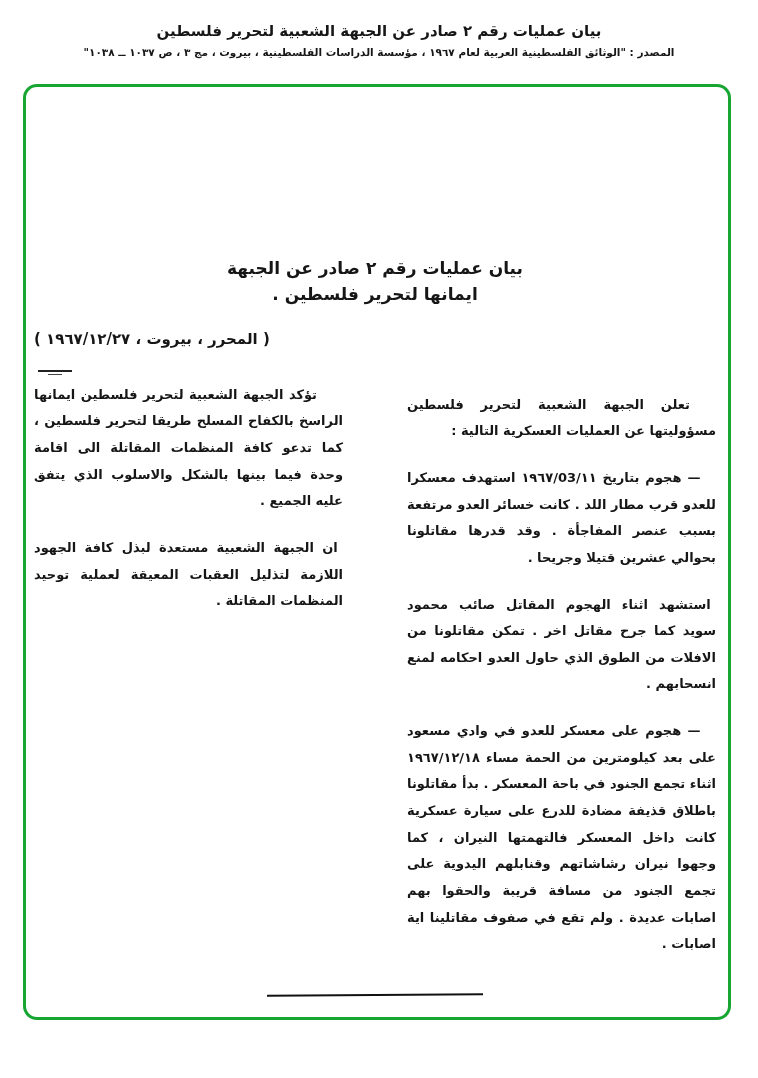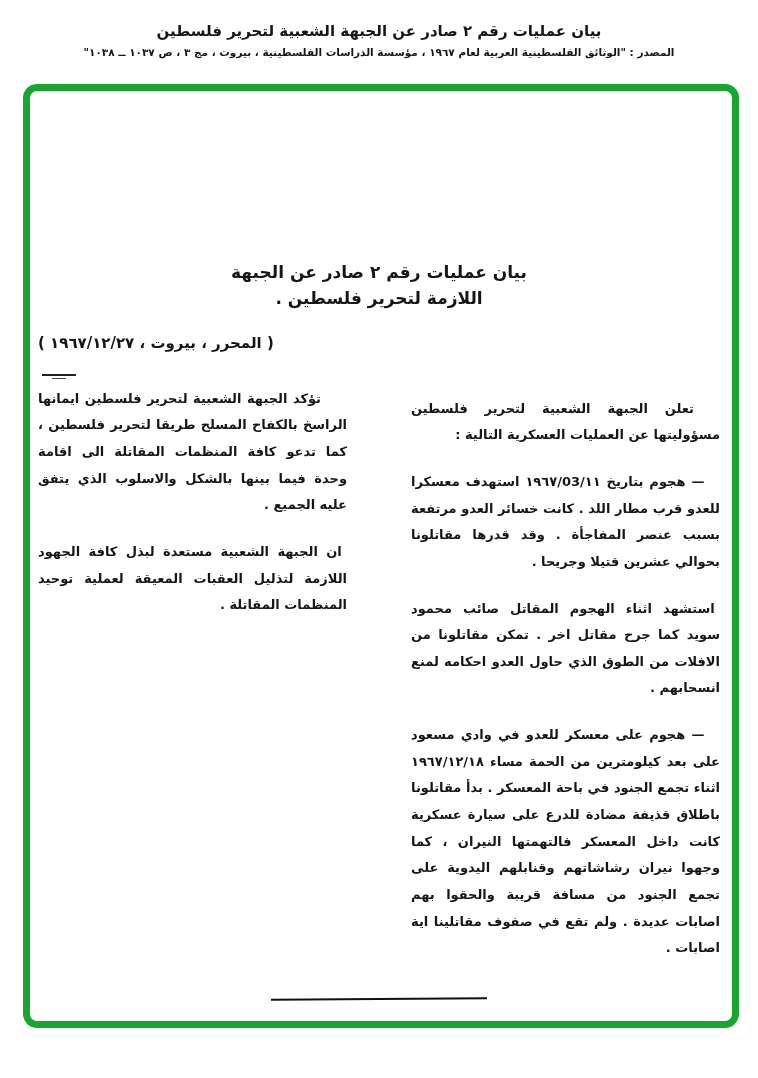--- a/index.html
+++ b/index.html
@@ -28,21 +28,21 @@
   .top-source{
     margin-top:6px;
     font-size:10.5px;
     font-weight:700;
   }
   
   .frame{
     position:absolute;
     left:23px;top:84px;
     width:702px;height:930px;
-    border:7px solid #6d28d9;
+    border:3px solid #6d28d9;
     border-radius:14px;
     background:#ffffff;
   }
   .frame-content{
     position:relative;
     width:100%;height:100%;
     direction:rtl;
     box-sizing:border-box;
     padding:168px 12px 0 8px;
   }
@@ -112,21 +112,21 @@
 <div class="top-header">
   <div class="top-title">بيان عمليات رقم ٢ صادر عن الجبهة الشعبية لتحرير فلسطين</div>
   <div class="top-source">المصدر : "الوثائق الفلسطينية العربية لعام ١٩٦٧ ، مؤسسة الدراسات الفلسطينية ، بيروت ، مج ٣ ، ص ١٠٣٧ ــ ١٠٣٨"</div>
 </div>
 
 <div class="frame" style="border-color: rgb(24, 165, 50);">
   <div class="frame-content">
 
     <div class="doc-title">
       <div>بيان عمليات رقم ٢ صادر عن الجبهة</div>
-      <div>اللازمة لتحرير فلسطين .</div>
+      <div>ايمانها لتحرير فلسطين .</div>
     </div>
 
     <div class="dateline">( المحرر ، بيروت ، ١٩٦٧/١٢/٢٧ )</div>
 
     <div class="columns">
 
       <div class="col col-right">
         <p class="indent-lg">تعلن الجبهة الشعبية لتحرير فلسطين مسؤوليتها عن العمليات العسكرية التالية :</p>
         <p class="indent-md">— هجوم بتاريخ ١٩٦٧/03/١١ استهدف معسكرا للعدو قرب مطار اللد . كانت خسائر العدو مرتفعة بسبب عنصر المفاجأة . وقد قدرها مقاتلونا بحوالي عشرين قتيلا وجريحا .</p>
         <p class="indent-sm">استشهد اثناء الهجوم المقاتل صائب محمود سويد كما جرح مقاتل اخر . تمكن مقاتلونا من الافلات من الطوق الذي حاول العدو احكامه لمنع انسحابهم .</p>

